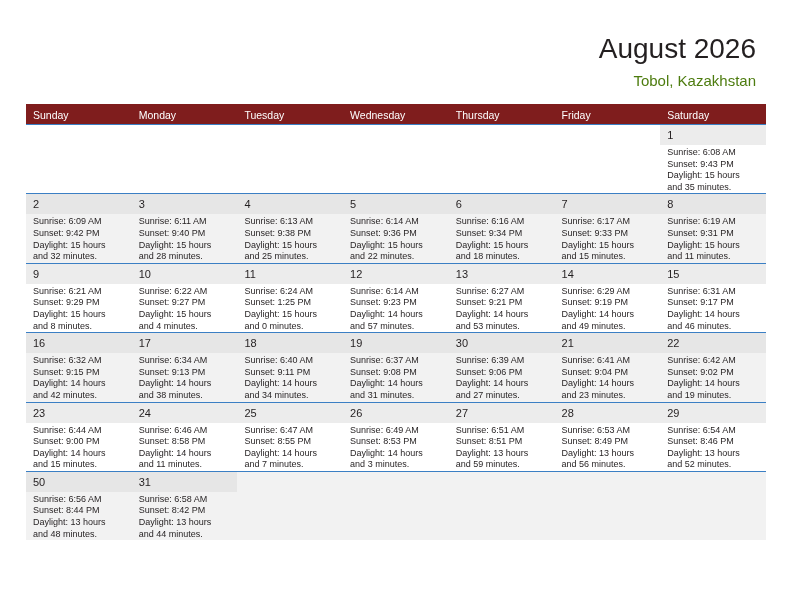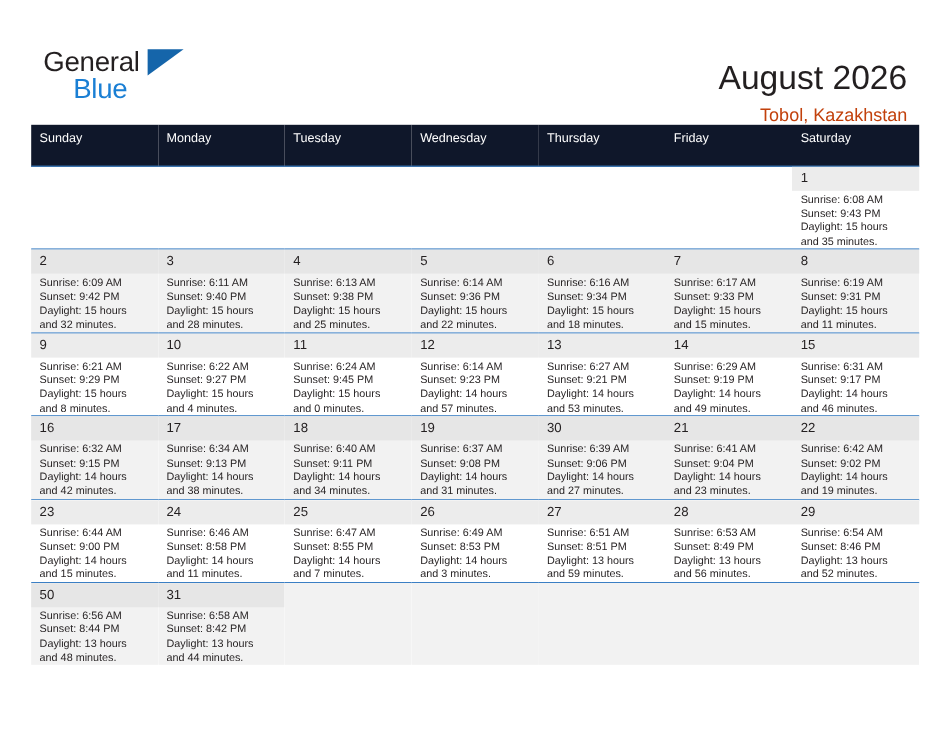--- a/index.html
+++ b/index.html
@@ -65,52 +65,51 @@
     letter-spacing: -0.2px;
     color: #1a7fd4;
     font-family: "Liberation Sans", sans-serif;
   }
 
   .title-block {
     position: absolute;
     right: 36px;
     top: 32px;
     text-align: right;
-    margin-top: 16px;
   }
   .cal-title {
     font-size: 28px;
     color: #231f20;
     line-height: 34px;
     white-space: nowrap;
   }
   .cal-subtitle {
     font-size: 15px;
-    color: #c2410c;
+    color: #4d7c0f;
     line-height: 22px;
     margin-top: 4px;
     white-space: nowrap;
   }
 
   
   .calendar {
     position: absolute;
     left: 26px;
     top: 104px;
     width: 740px;
     border-collapse: collapse;
     table-layout: fixed;
   }
   .calendar th {
-    background: #0f172a;
+    background: #7f1d1d;
     color: #ffffff;
     font-size: 10.5px;
     font-weight: normal;
     text-align: left;
-    padding: 5px 0 17px 7px;
+    padding: 5px 0 3px 7px;
     height: 12px;
     border: none;
   }
   .calendar td {
     width: 105.71px;
     height: 62px;
     vertical-align: top;
     padding: 0;
     border: none;
     border-top: 1px solid #3b7fc4;
@@ -139,25 +138,20 @@
   }
   .details div { white-space: nowrap; }
 </style>
 </head>
 <body>
 
 <div class="page">
 
   <div class="header">
 
-    <div class="logo">
-      <span class="logo-general">General</span>
-      <span class="logo-tri"></span>
-      <span class="logo-blue">Blue</span>
-    </div>
 
     <div class="title-block">
       <div class="cal-title">August 2026</div>
       <div class="cal-subtitle">Tobol, Kazakhstan</div>
     </div>
 
   </div>
 
   <table class="calendar">
     <thead>
@@ -282,21 +276,21 @@
               <div>Sunrise: 6:22 AM</div>
               <div>Sunset: 9:27 PM</div>
               <div>Daylight: 15 hours</div>
               <div>and 4 minutes.</div>
             </div>
           </td>
           <td>
             <span class="daynum">11</span>
             <div class="details">
               <div>Sunrise: 6:24 AM</div>
-              <div>Sunset: 9:45 PM</div>
+              <div>Sunset: 1:25 PM</div>
               <div>Daylight: 15 hours</div>
               <div>and 0 minutes.</div>
             </div>
           </td>
           <td>
             <span class="daynum">12</span>
             <div class="details">
               <div>Sunrise: 6:14 AM</div>
               <div>Sunset: 9:23 PM</div>
               <div>Daylight: 14 hours</div>

